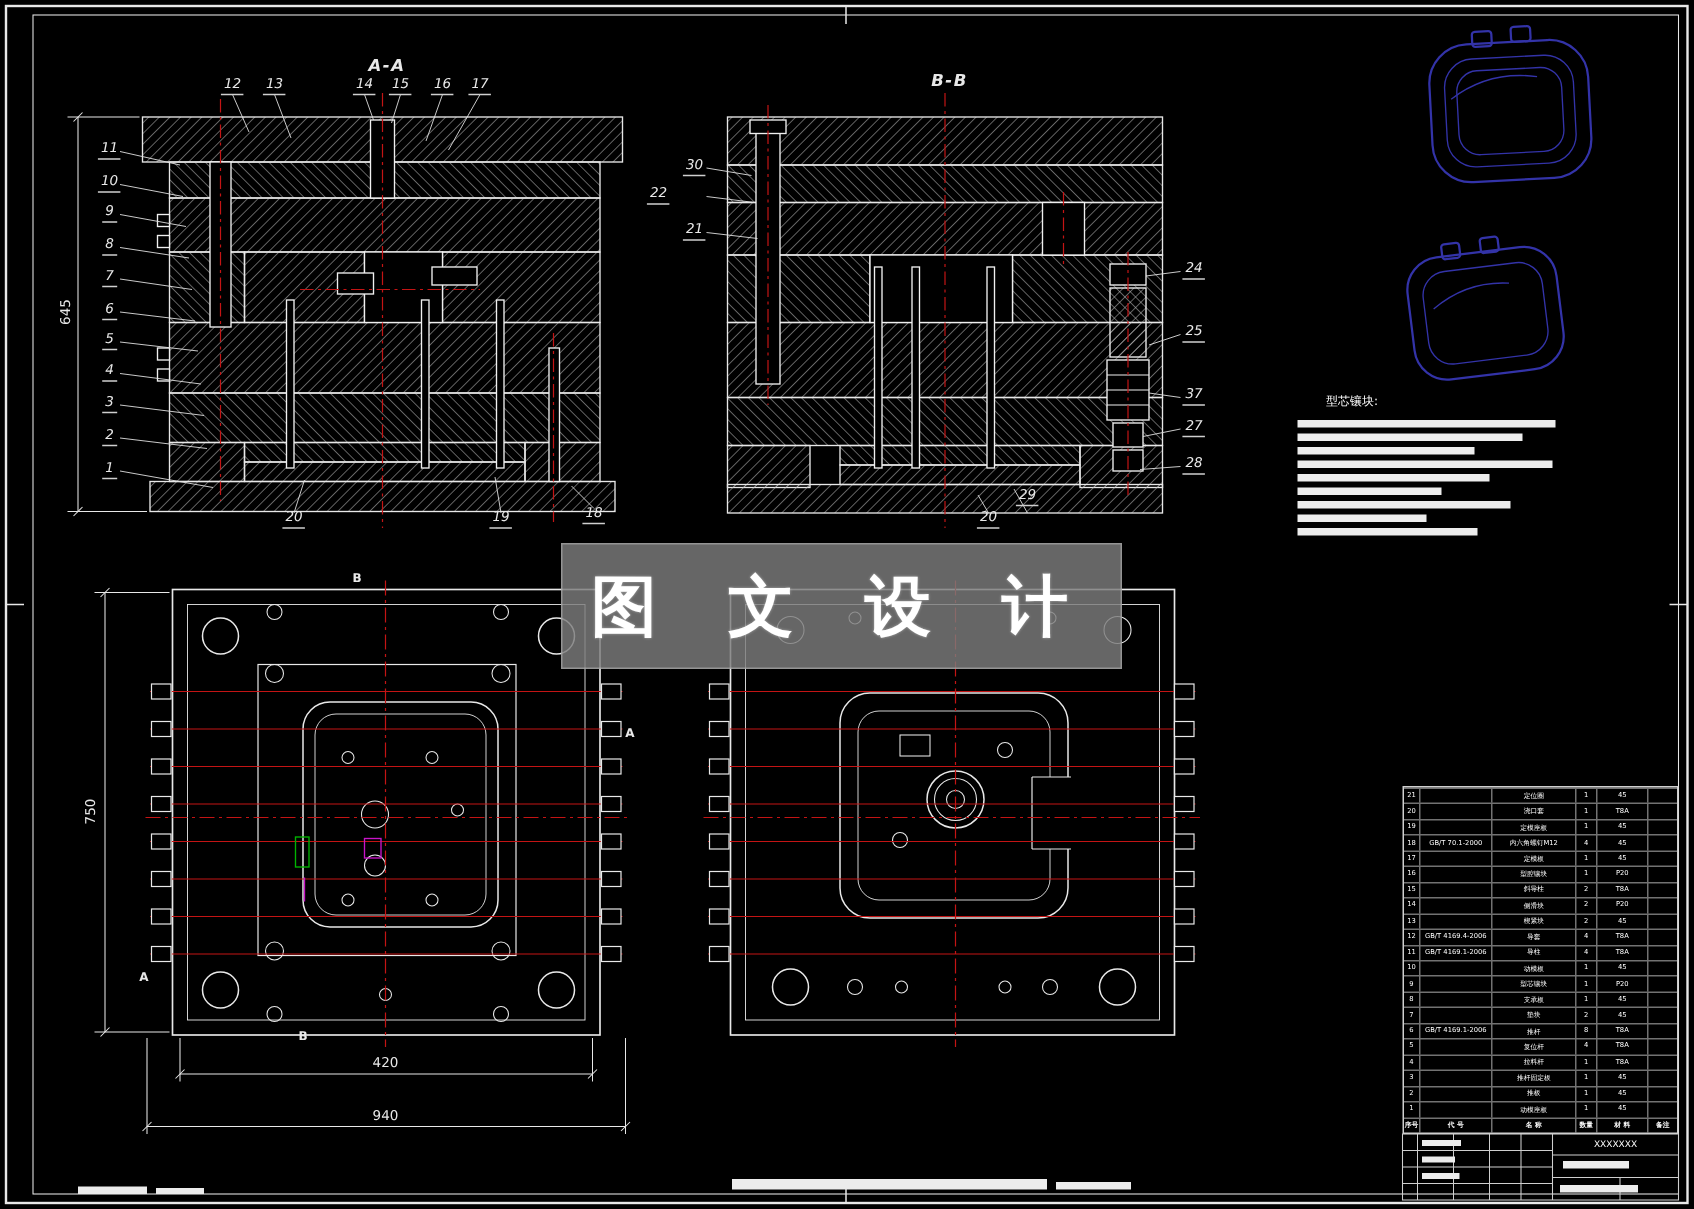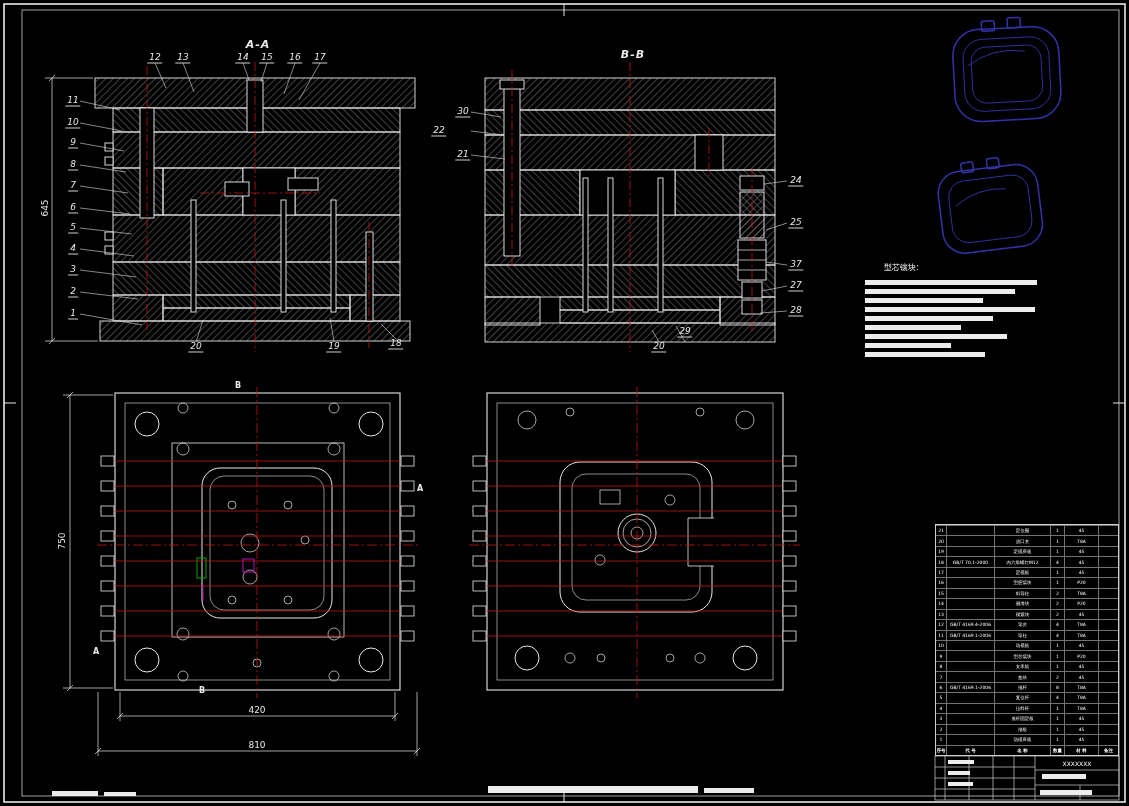--- a/index.html
+++ b/index.html
@@ -394,33 +394,34 @@
 <div class="lbl callout" style="left:659px;top:347px">20</div>
 
 <div class="lbl cut" style="left:238px;top:386px">B</div>
 <div class="lbl cut" style="left:202px;top:691px">B</div>
 <div class="lbl cut" style="left:420px;top:489px">A</div>
 <div class="lbl cut" style="left:96px;top:652px">A</div>
 
 <div class="lbl dim rot" style="left:45px;top:208px">645</div>
 <div class="lbl dim rot" style="left:62px;top:541px">750</div>
 <div class="lbl dim" style="left:257px;top:710px">420</div>
-<div class="lbl dim" style="left:257px;top:745px">810</div>
+<div class="lbl dim" style="left:257px;top:745px">940</div>
 
 <div id="techreq-title">型芯镶块:</div>
 <div class="bar" style="left:865px;top:280px;width:172px"></div>
 <div class="bar" style="left:865px;top:289px;width:150px"></div>
 <div class="bar" style="left:865px;top:298px;width:118px"></div>
 <div class="bar" style="left:865px;top:307px;width:170px"></div>
 <div class="bar" style="left:865px;top:316px;width:128px"></div>
 <div class="bar" style="left:865px;top:325px;width:96px"></div>
 <div class="bar" style="left:865px;top:334px;width:142px"></div>
 <div class="bar" style="left:865px;top:343px;width:86px"></div>
 <div class="bar" style="left:865px;top:352px;width:120px"></div>
 
+<div id="watermark">图 文 设 计</div>
 
 <div id="bom">
   <div id="bom-rows" style="display:flex;flex-direction:column;flex:1;min-height:0;">
         <div class="bom-row">
           <div class="bom-cell c0">21</div>
           <div class="bom-cell c1"></div>
           <div class="bom-cell c2">定位圈</div>
           <div class="bom-cell c3">1</div>
           <div class="bom-cell c4">45</div>
           <div class="bom-cell c5"></div>

